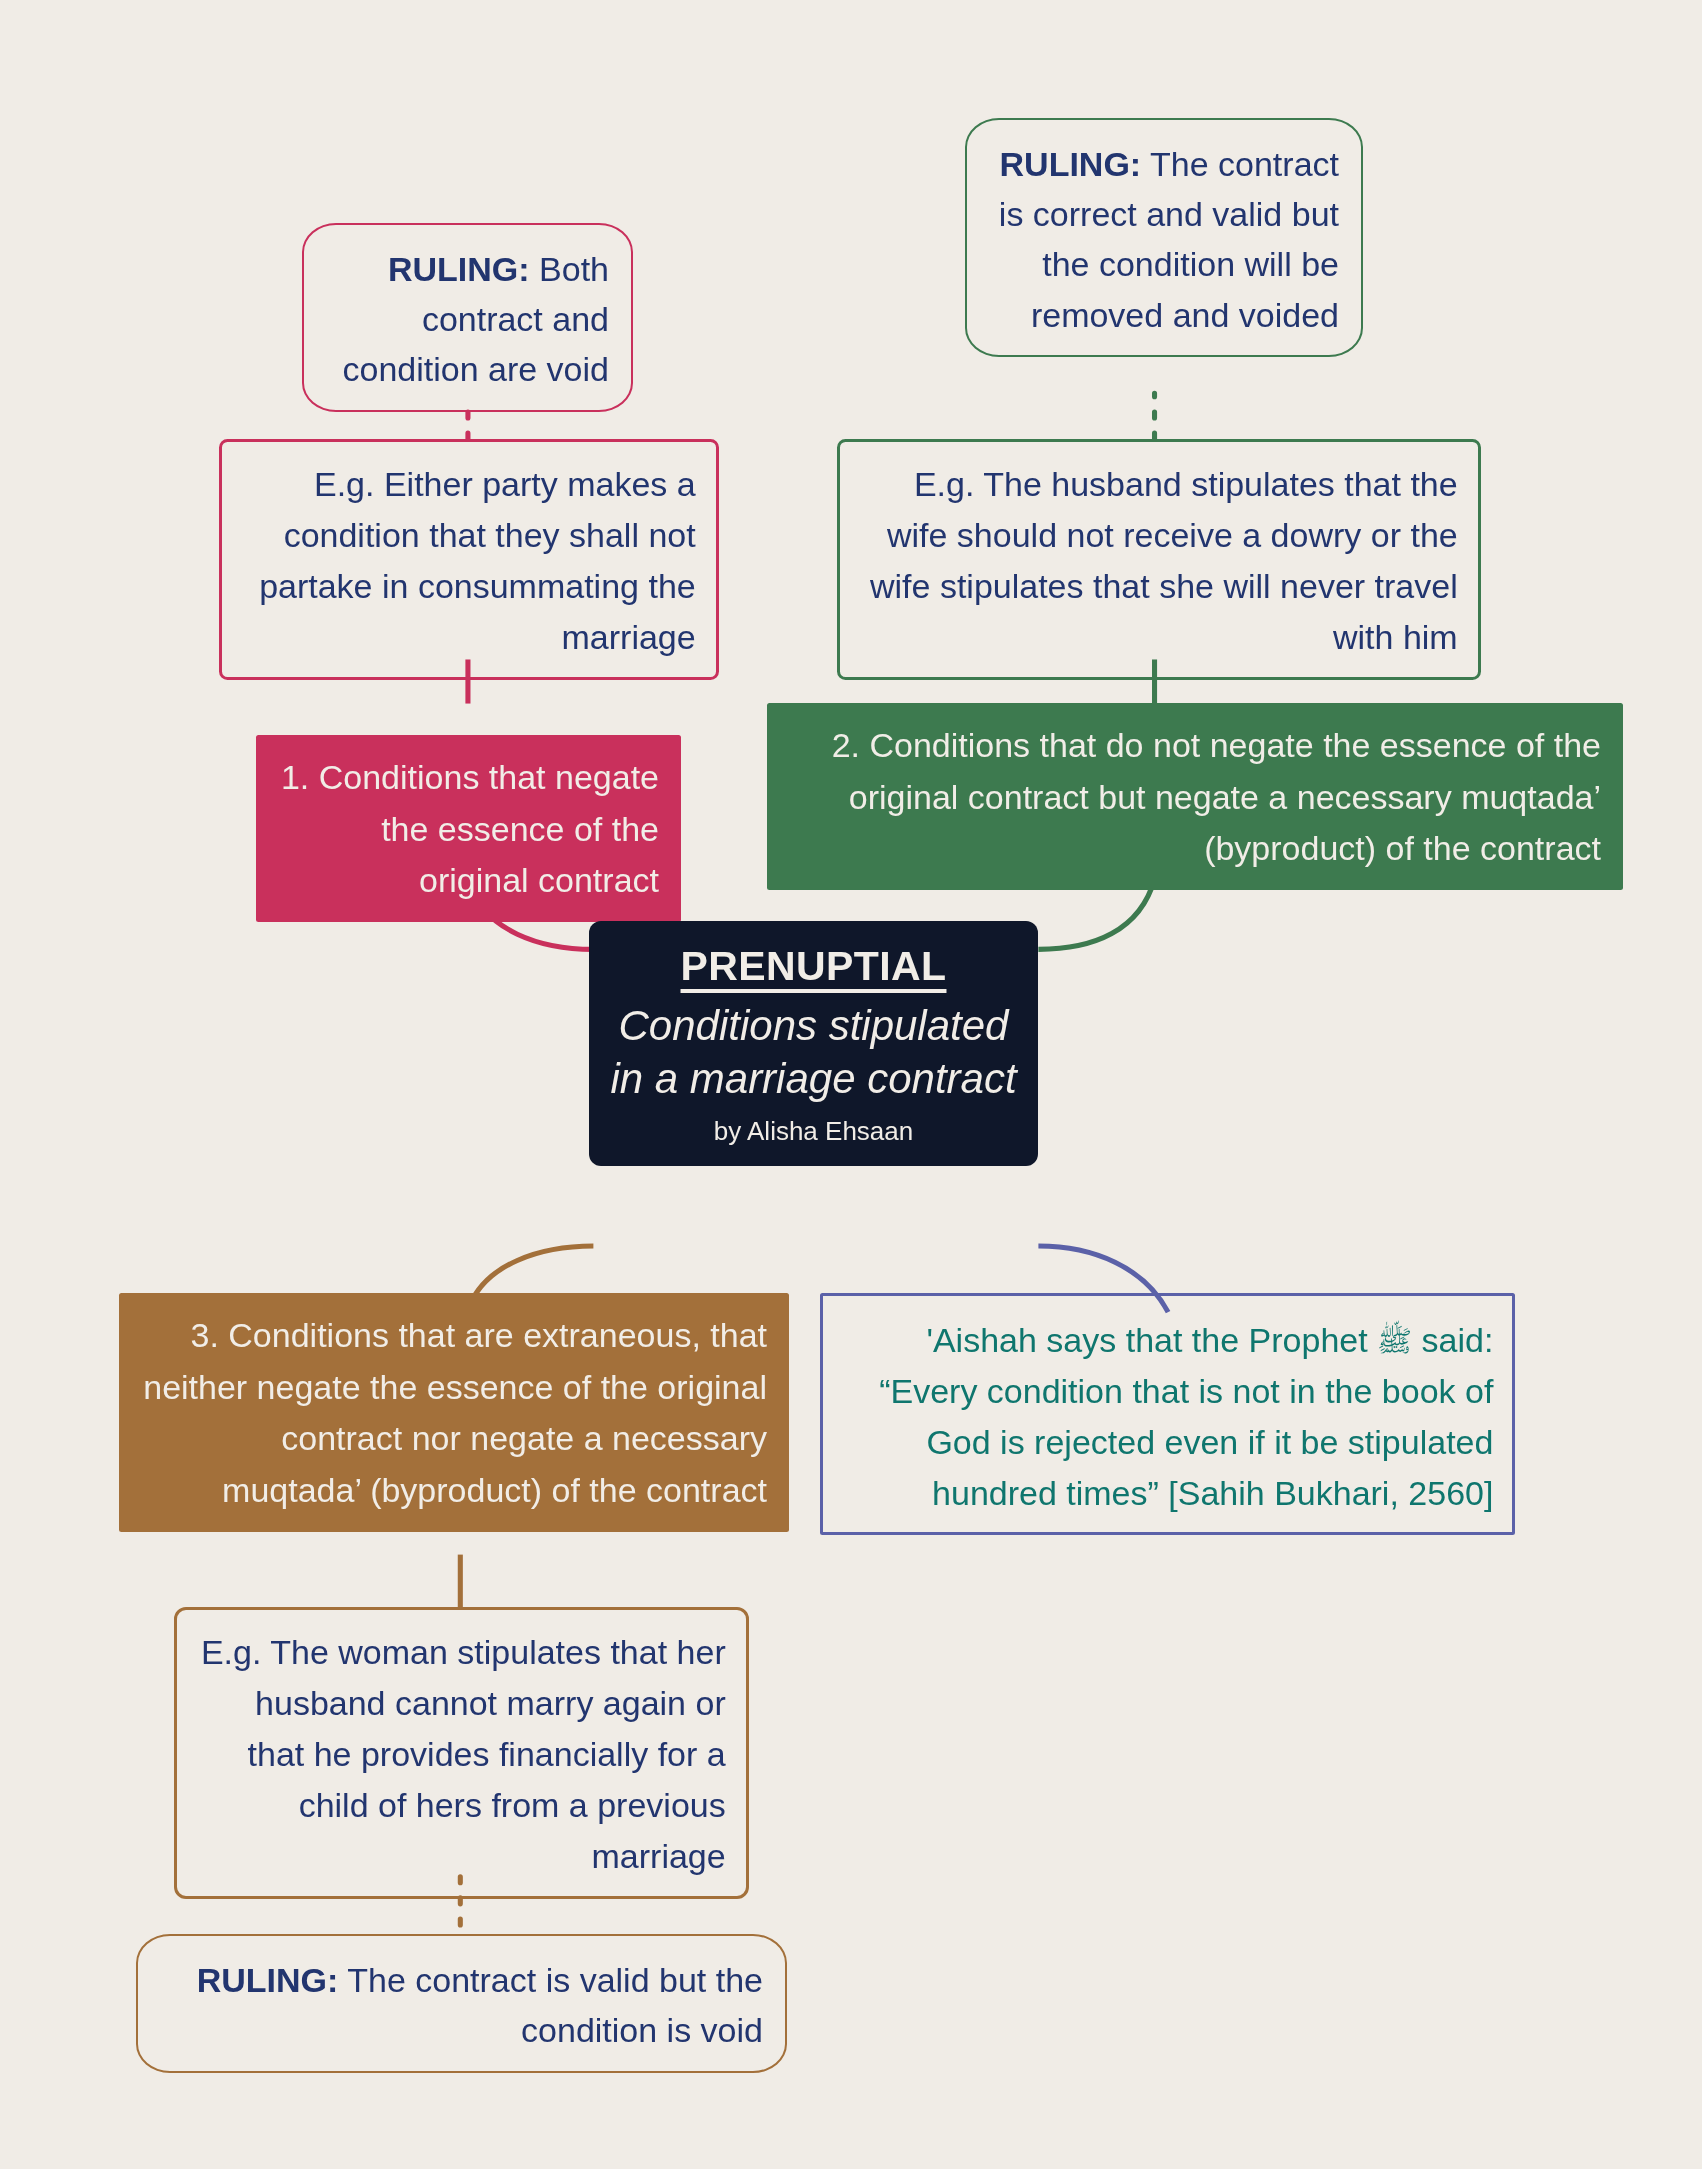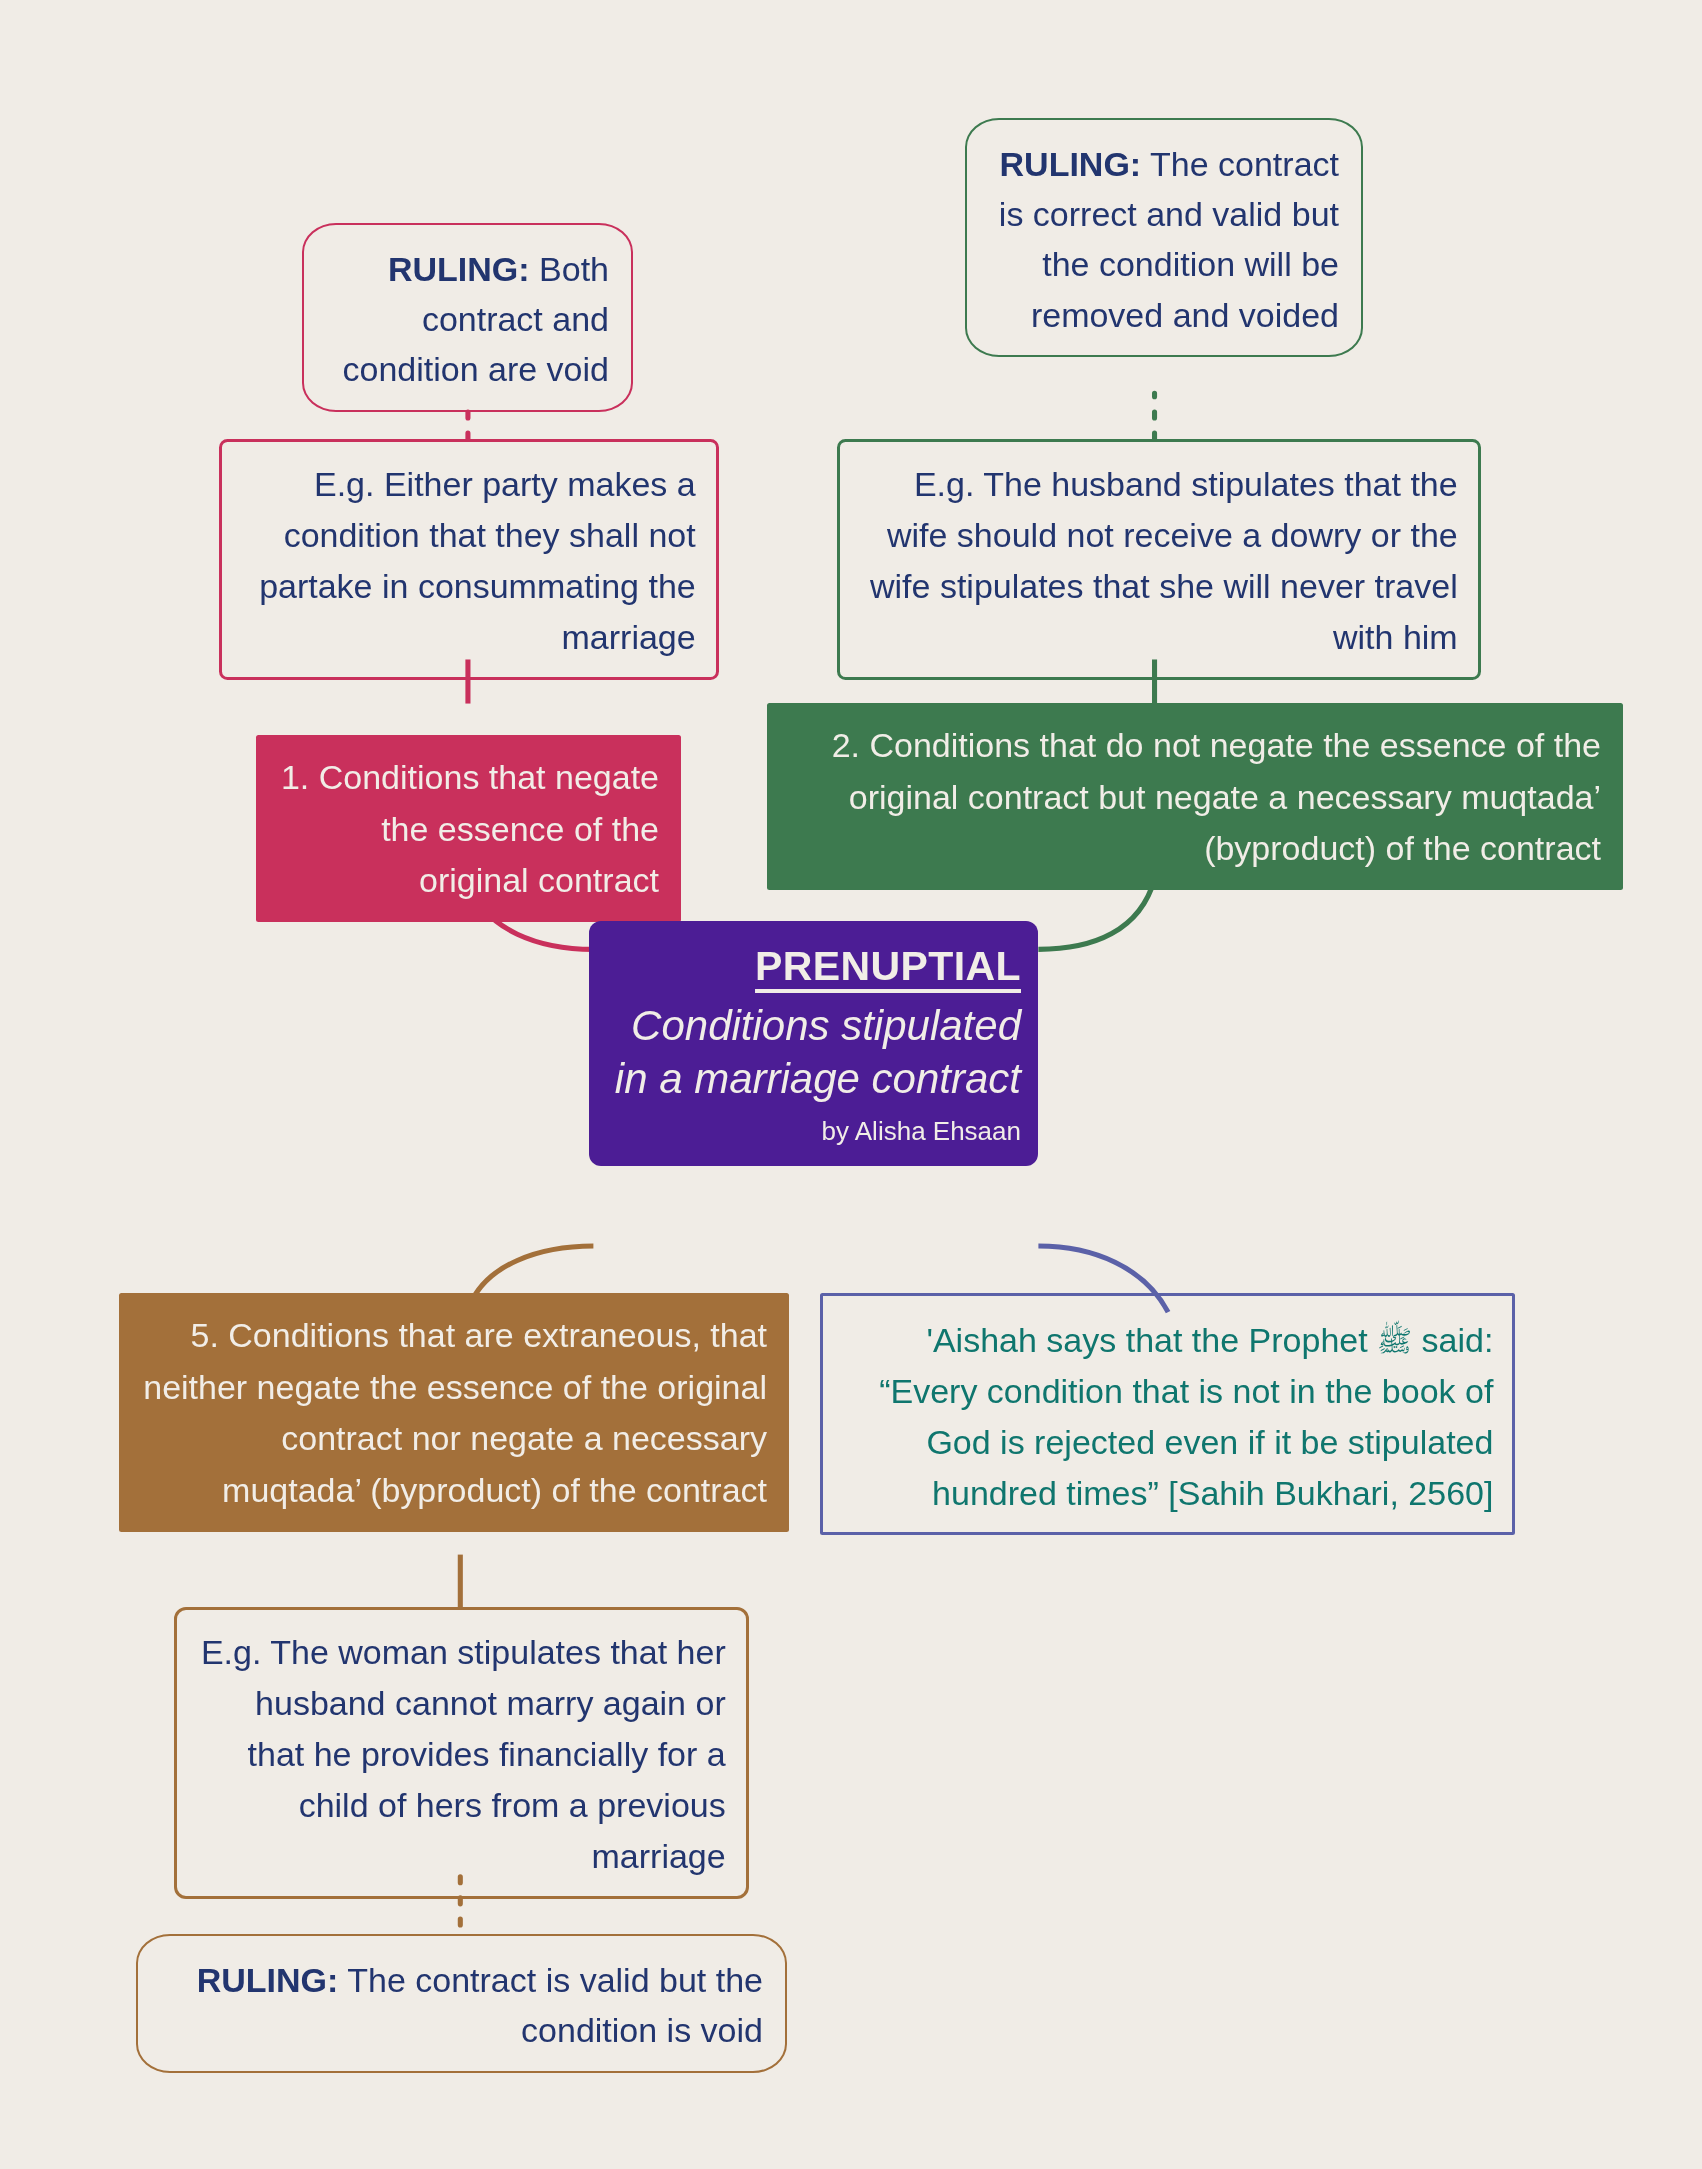--- a/index.html
+++ b/index.html
@@ -88,23 +88,23 @@
     padding: 18.6px 18.6px 13.6px 18.6px;
     border-radius: 2.5px;
   }
   .quote .arabic {
     font-size: 29px;
     vertical-align: 0.05em;
   }
 
   
   .center {
-    background: #4c1d95;
+    background: #0f172a;
     border-radius: 12px;
-    text-align: right;
+    text-align: center;
     padding: 22px 17px 18.6px 17px;
     color: #f1ede7;
   }
   .center .c-title {
     font-weight: bold;
     font-size: 41px;
     letter-spacing: 0.4px;
     text-decoration: underline;
     text-underline-offset: 8.5px;
     display: block;
@@ -174,21 +174,21 @@
     <span class="txt">2. Conditions that do not negate the essence of the original contract but negate a necessary muqtada’ (byproduct) of the contract</span>
   </div>
 
   <div class="node center" style="left:589px; top:921px; width:449px;">
     <span class="c-title">PRENUPTIAL</span>
     <span class="c-sub">Conditions stipulated in a marriage contract</span>
     <span class="c-author">by Alisha Ehsaan</span>
   </div>
 
   <div class="node cat cat-3" style="left:119px; top:1293px; width:670px;">
-    <span class="txt">5. Conditions that are extraneous, that neither negate the essence of the original contract nor negate a necessary muqtada’ (byproduct) of the contract</span>
+    <span class="txt">3. Conditions that are extraneous, that neither negate the essence of the original contract nor negate a necessary muqtada’ (byproduct) of the contract</span>
   </div>
 
   <div class="node quote" style="left:820px; top:1293px; width:695px;">
     <span class="txt">'Aishah says that the Prophet </span><span class="arabic">ﷺ</span><span class="txt"> said: “Every condition that is not in the book of God is rejected even if it be stipulated hundred times” [Sahih Bukhari, 2560]</span>
   </div>
 
   <div class="node eg eg-3" style="left:174px; top:1607px; width:575px;">
     <span class="txt">E.g. The woman stipulates that her husband cannot marry again or that he provides financially for a child of hers from a previous marriage</span>
   </div>
 

